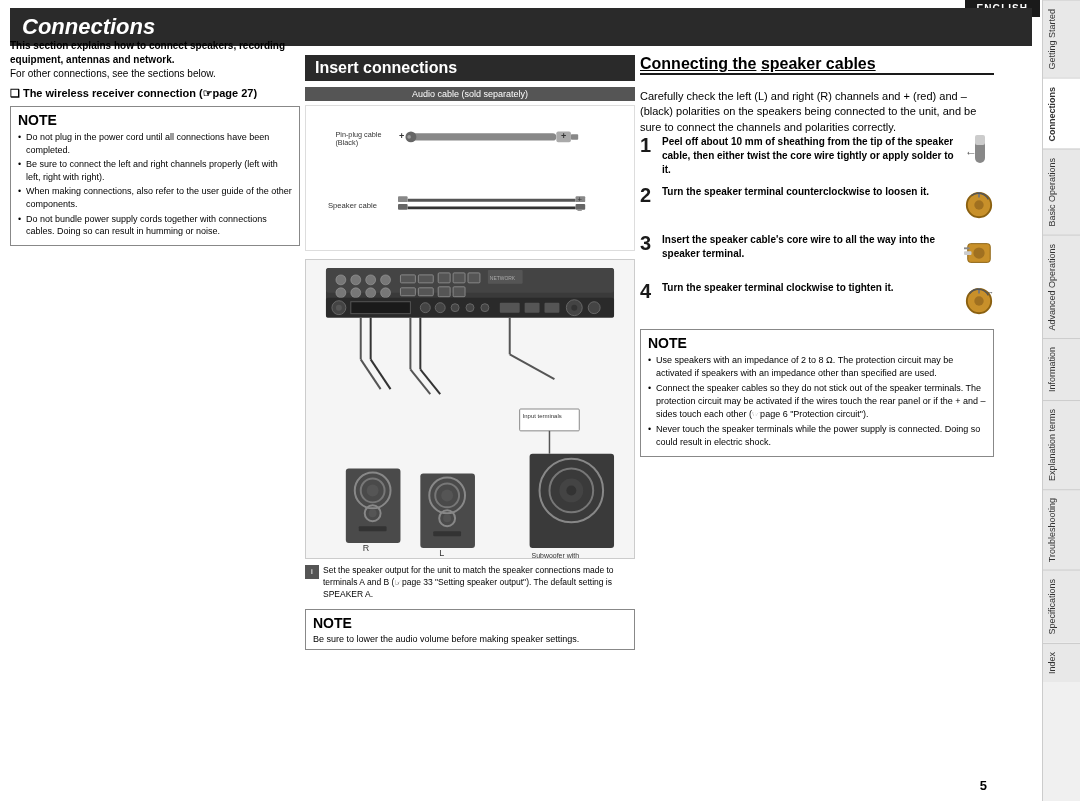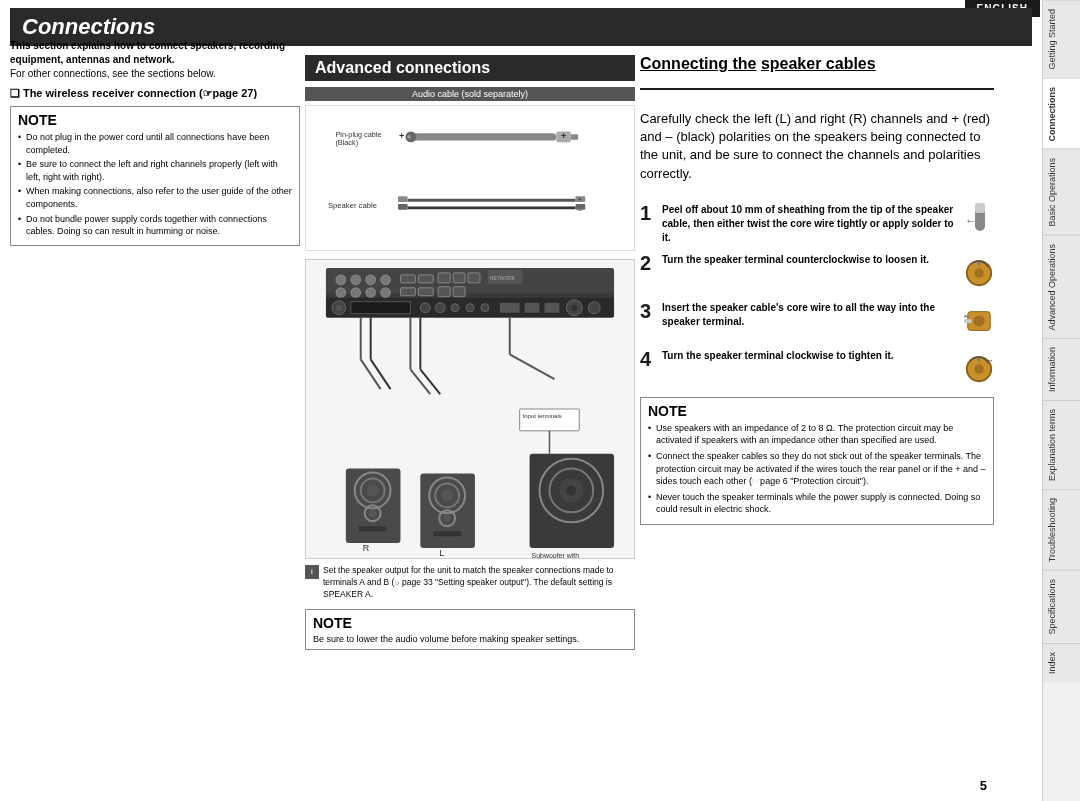--- a/index.html
+++ b/index.html
@@ -188,31 +188,31 @@
       left: 640px;
       top: 55px;
       right: 48px;
       bottom: 10px;
     }
 
     .connecting-header {
       font-size: 16px;
       font-weight: bold;
       border-bottom: 2px solid #1a1a1a;
-      padding-bottom: 15px;
-      margin-bottom: 20px;
+      padding-bottom: 0;
+      margin-bottom: 14px;
     }
     .connecting-header span {
       text-decoration: underline;
     }
 
     .connecting-intro {
-      font-size: 13px;
+      font-size: 11px;
       line-height: 1.4;
-      margin-bottom: 20px;
+      margin-bottom: 0;
     }
 
     
     .step {
       display: flex;
       align-items: flex-start;
       gap: 6px;
       margin-bottom: 8px;
     }
     .step-number {
@@ -299,21 +299,21 @@
       <ul>
         <li>Do not plug in the power cord until all connections have been completed.</li>
         <li>Be sure to connect the left and right channels properly (left with left, right with right).</li>
         <li>When making connections, also refer to the user guide of the other components.</li>
         <li>Do not bundle power supply cords together with connections cables. Doing so can result in humming or noise.</li>
       </ul>
     </div>
   </div>
 
   <div class="middle-column">
-    <div class="speaker-connections-header">Advanced connections</div>
+    <div class="speaker-connections-header">Insert connections</div>
 
     <div class="audio-cable-bar">Audio cable (sold separately)</div>
 
     <div class="cable-diagram">
       <svg class="cable-diagram-svg" viewBox="0 0 300 55">
 
         <text x="2" y="12" font-size="8" fill="#333">Pin-plug cable</text>
         <text x="2" y="21" font-size="8" fill="#333">(Black)</text>
 
         <rect x="85" y="8" width="160" height="8" rx="4" fill="#888"></rect>

